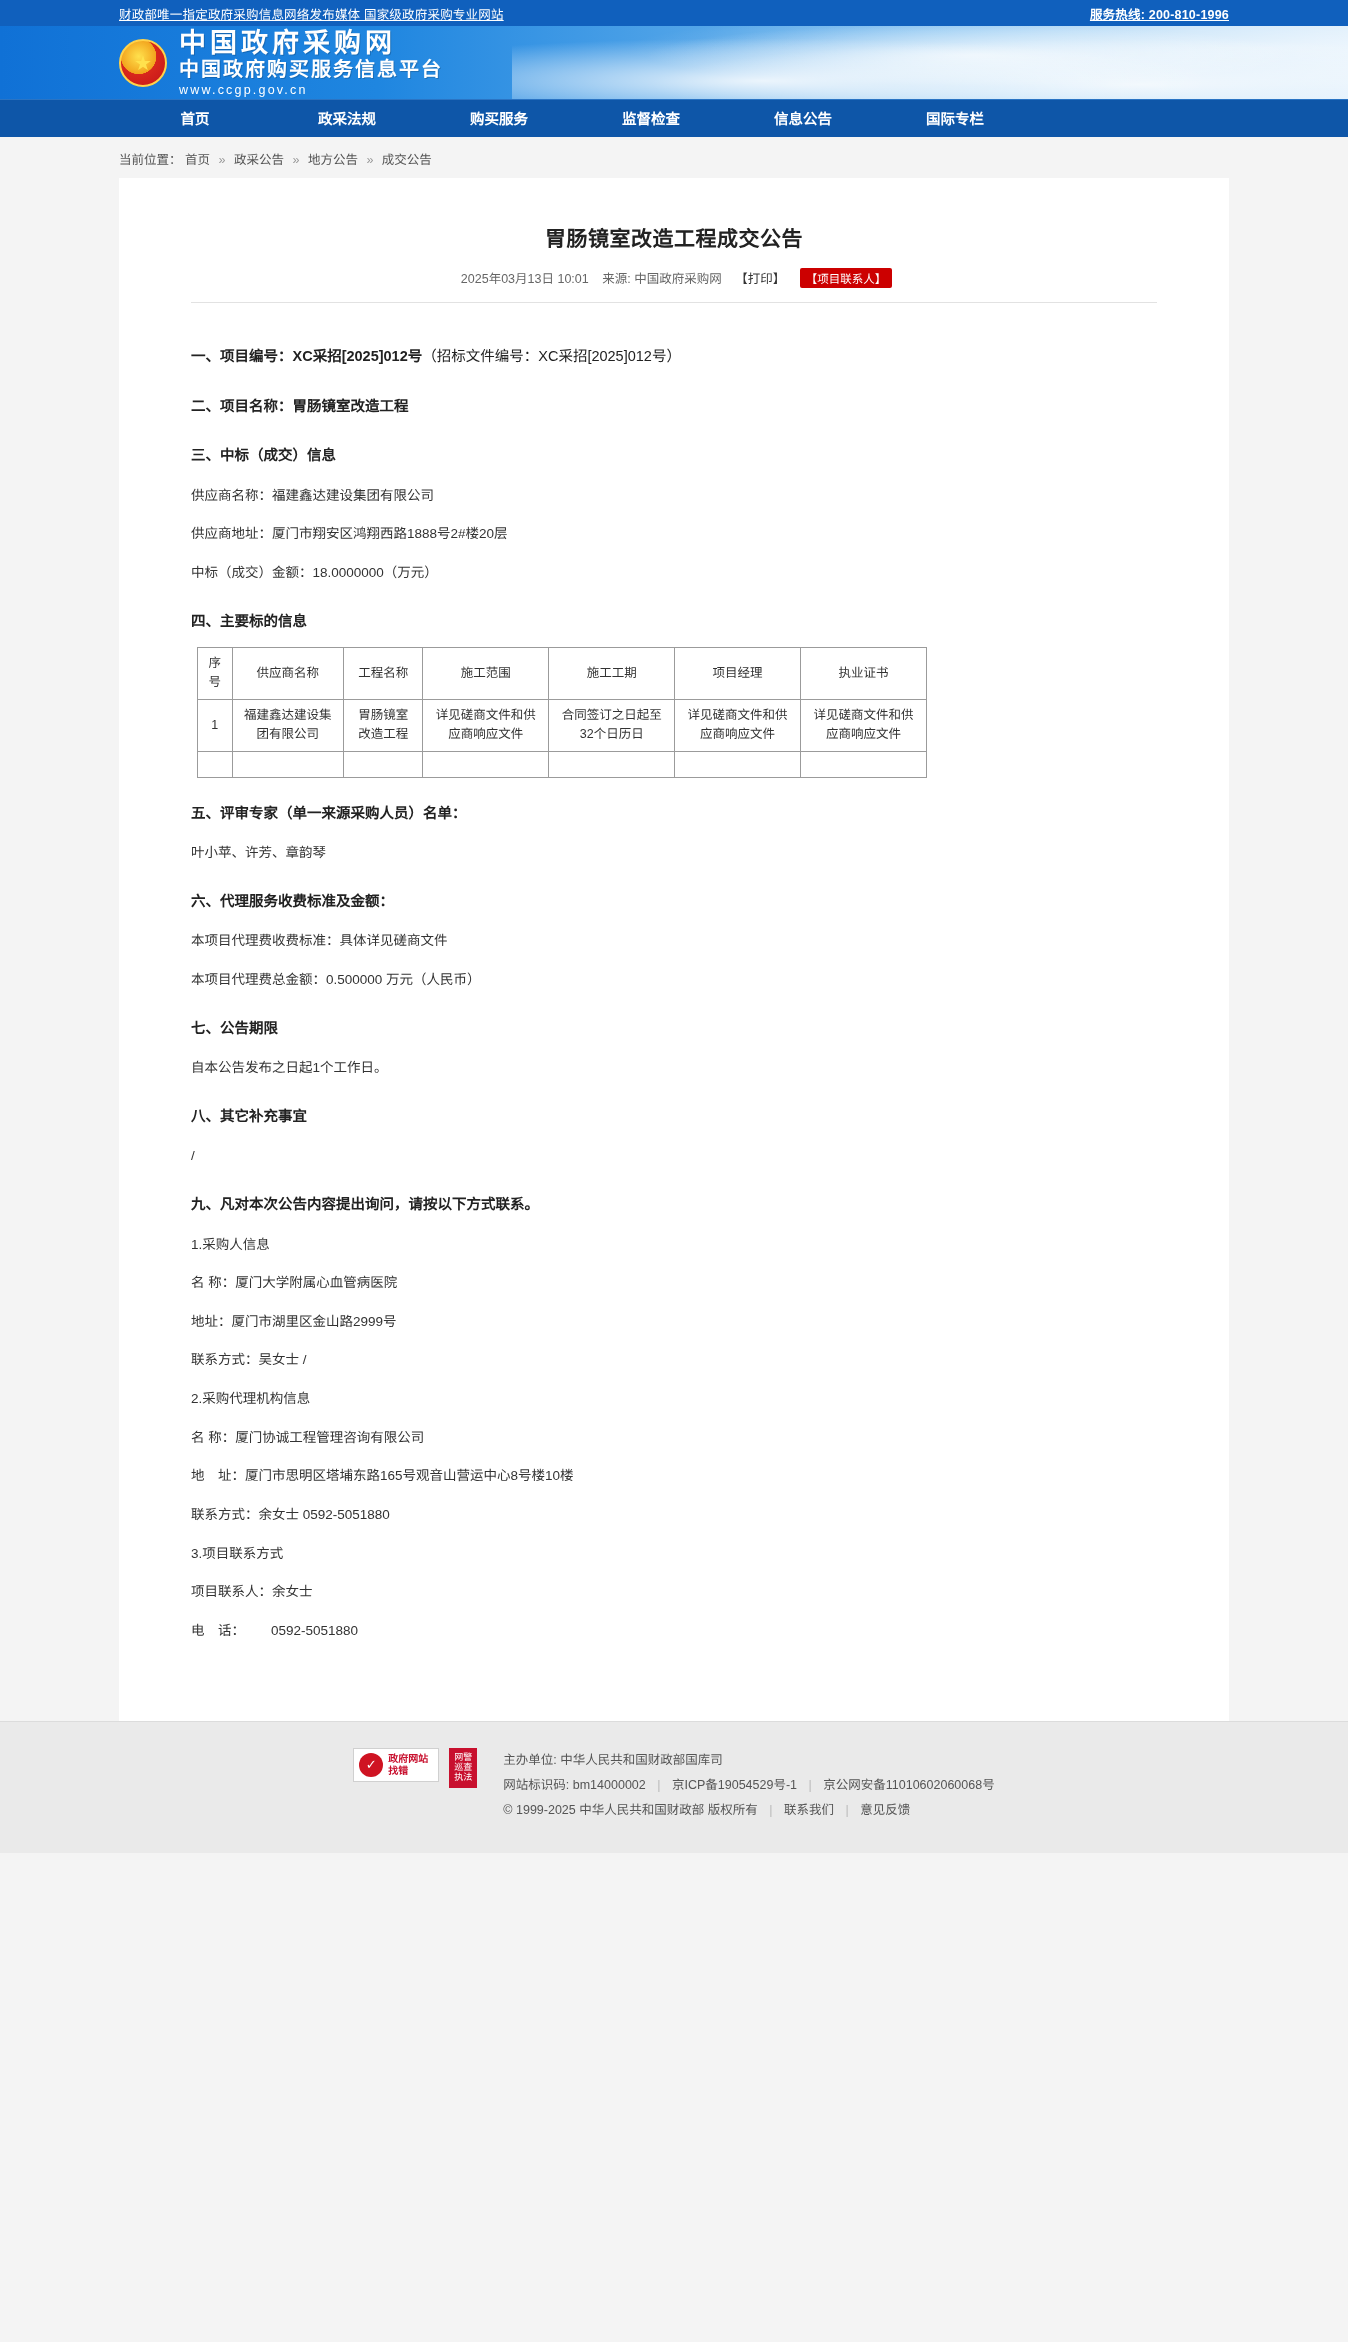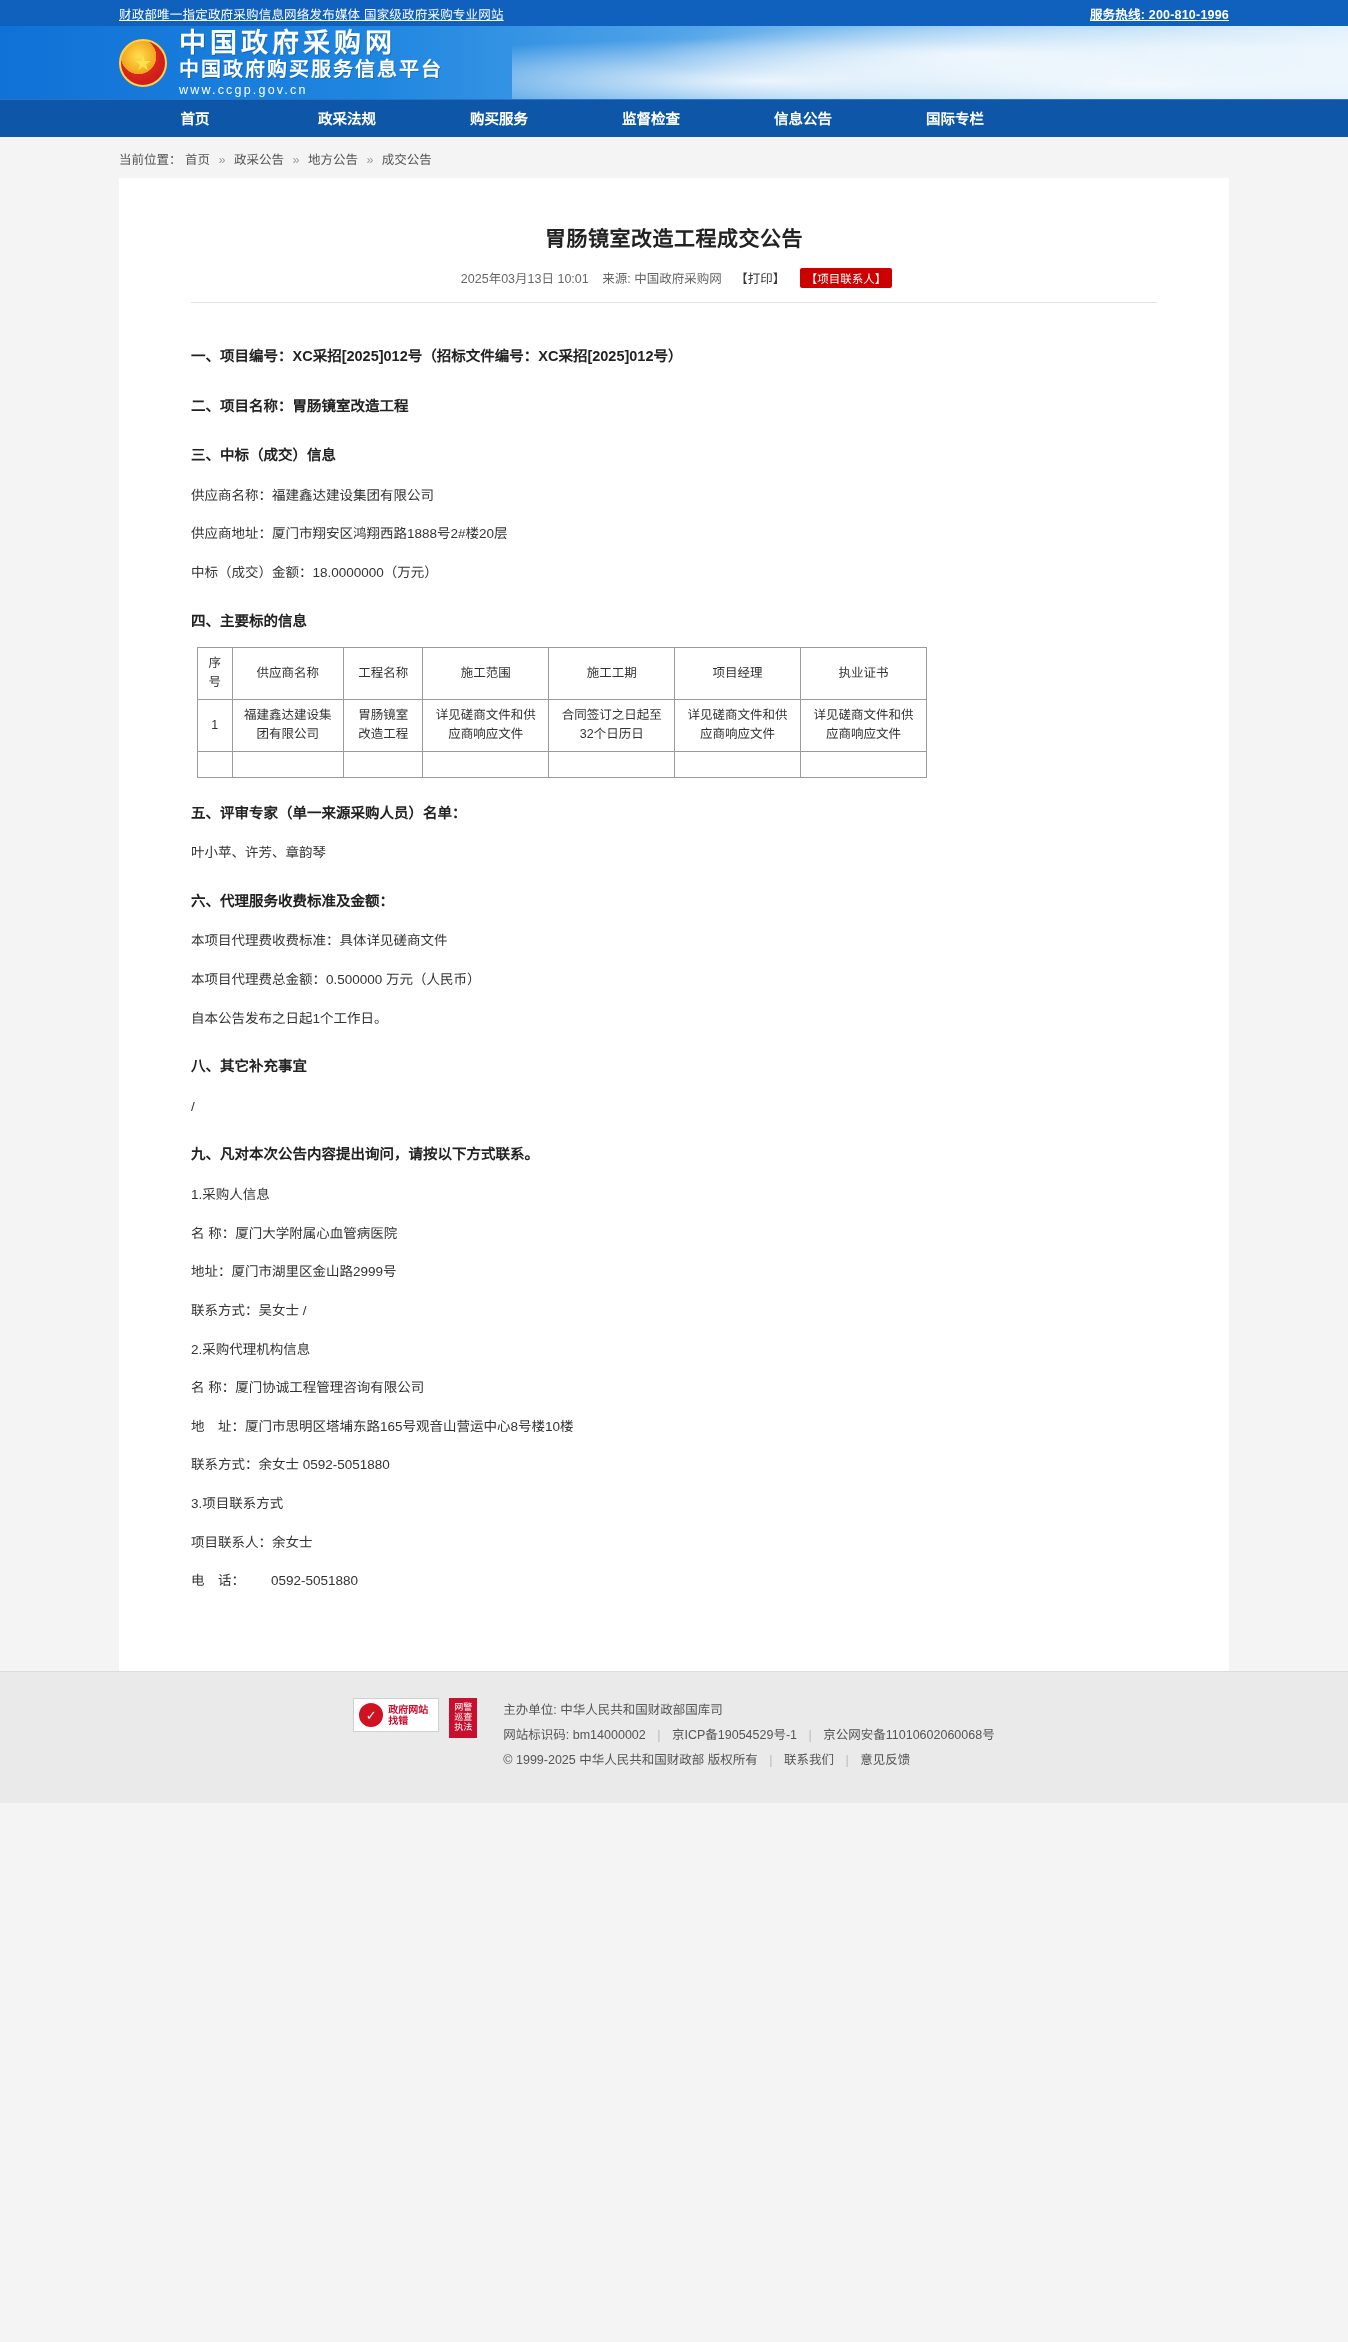--- a/index.html
+++ b/index.html
@@ -265,21 +265,21 @@
     <div class="doc-meta">
       <span class="m">2025年03月13日 10:01</span>
       <span class="m">来源: 中国政府采购网</span>
       <span class="m print">【打印】</span>
       <span class="badge-summary">【项目联系人】</span>
     </div>
 
     <div class="body">
 
       <div class="sec-head">
-        <span>一、项目编号：</span><span>XC采招[2025]012号</span><span style="font-weight:bold">（招标文件编号：XC采招[2025]012号）</span>
+        <span>一、项目编号：</span><span>XC采招[2025]012号</span><span style="font-weight:normal">（招标文件编号：XC采招[2025]012号）</span>
       </div>
 
       <div class="sec-head">
         <span>二、项目名称：</span><span>胃肠镜室改造工程</span>
       </div>
 
       <div class="sec-head">三、中标（成交）信息</div>
       <div class="para">
         <span>供应商名称：</span><span>福建鑫达建设集团有限公司</span>
       </div>
@@ -326,20 +326,21 @@
         </tbody>
       </table>
 
       <div class="sec-head">五、评审专家（单一来源采购人员）名单：</div>
       <div class="para">叶小苹、许芳、章韵琴</div>
 
       <div class="sec-head">六、代理服务收费标准及金额：</div>
       <div class="para">本项目代理费收费标准：具体详见磋商文件</div>
       <div class="para">本项目代理费总金额：0.500000 万元（人民币）</div>
 
+      <div class="sec-head">七、公告期限</div>
       <div class="para">自本公告发布之日起1个工作日。</div>
 
       <div class="sec-head">八、其它补充事宜</div>
       <div class="para">/</div>
 
       <div class="sec-head">九、凡对本次公告内容提出询问，请按以下方式联系。</div>
 
       <div class="para">1.采购人信息</div>
       <div class="para">
         <span>名 称：</span><span>厦门大学附属心血管病医院</span>

